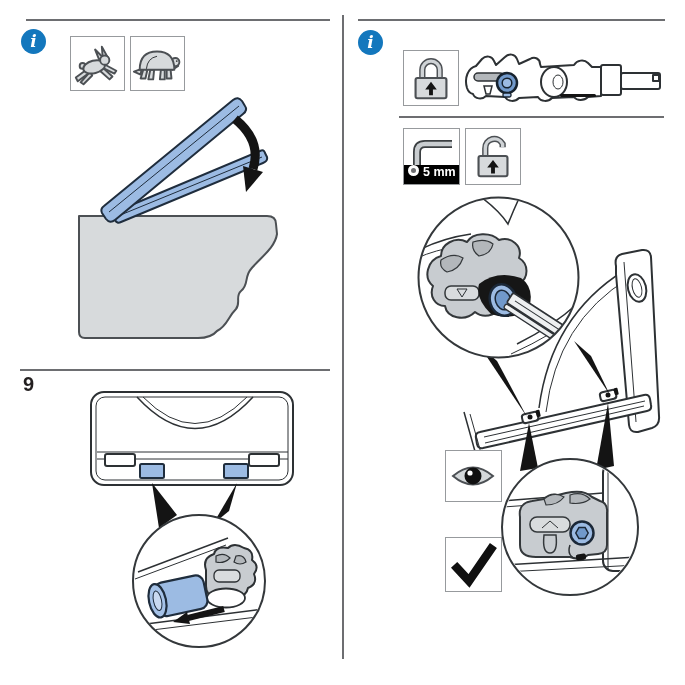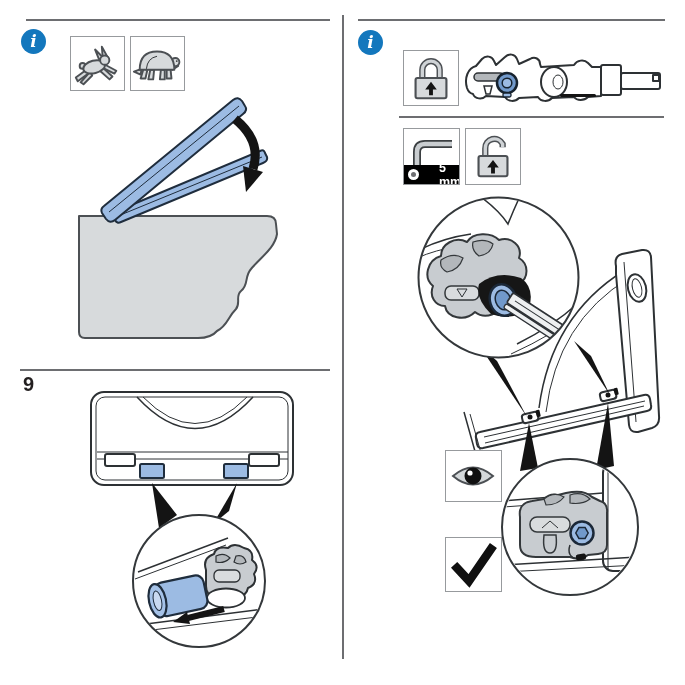--- a/index.html
+++ b/index.html
@@ -7,21 +7,21 @@
         font-family:"Liberation Sans",sans-serif;}
   .abs{position:absolute;}
   .rule{position:absolute;background:var(--rule-gray,#6d6e71);}
   .info{position:absolute;width:25px;height:25px;border-radius:50%;
         background:var(--accent-blue,#1377bd);color:#fff;display:flex;align-items:center;
         justify-content:center;font:italic bold 17px "DejaVu Serif",serif;padding-bottom:1px;box-sizing:border-box;}
   .icon-box{position:absolute;border:1.5px solid var(--box-border,#979a9d);background:#fff;
         box-sizing:border-box;display:flex;align-items:center;justify-content:center;overflow:hidden;}
   .stepnum{position:absolute;font:bold 20px "Liberation Sans",sans-serif;color:#231f20;}
   .banner{position:absolute;left:0;right:0;bottom:0;height:19px;background:var(--banner-bg,#000);
-        color:var(--banner-text,#fff);display:flex;align-items:center;gap:20px;padding-left:4px;
+        color:var(--banner-text,#fff);display:flex;align-items:flex-start;gap:4px;padding-left:4px;
         font:bold 12.5px "Liberation Sans",sans-serif;}
   .dot{width:11px;height:11px;border-radius:50%;background:#fff;position:relative;flex:0 0 auto;}
   .dot::after{content:"";position:absolute;inset:3px;border-radius:50%;background:#6d6e71;}
   
   .oG{fill:var(--gray-fill,#d7dadc);stroke:var(--stroke-gray,#4c5054);stroke-width:2;stroke-linejoin:round;}
   .oW{fill:#fff;stroke:var(--ink,#2d3134);stroke-width:2;stroke-linejoin:round;}
   .oB{fill:var(--part-blue,#9cbbe3);stroke:var(--part-blue-stroke,#1f2d3d);stroke-width:2;stroke-linejoin:round;}
   .th{fill:none;stroke:var(--ink,#2d3134);stroke-width:1.5;}
   .thin{fill:none;stroke:var(--ink,#2d3134);stroke-width:1;}
   .blk{fill:var(--arrow-black,#141414);}

